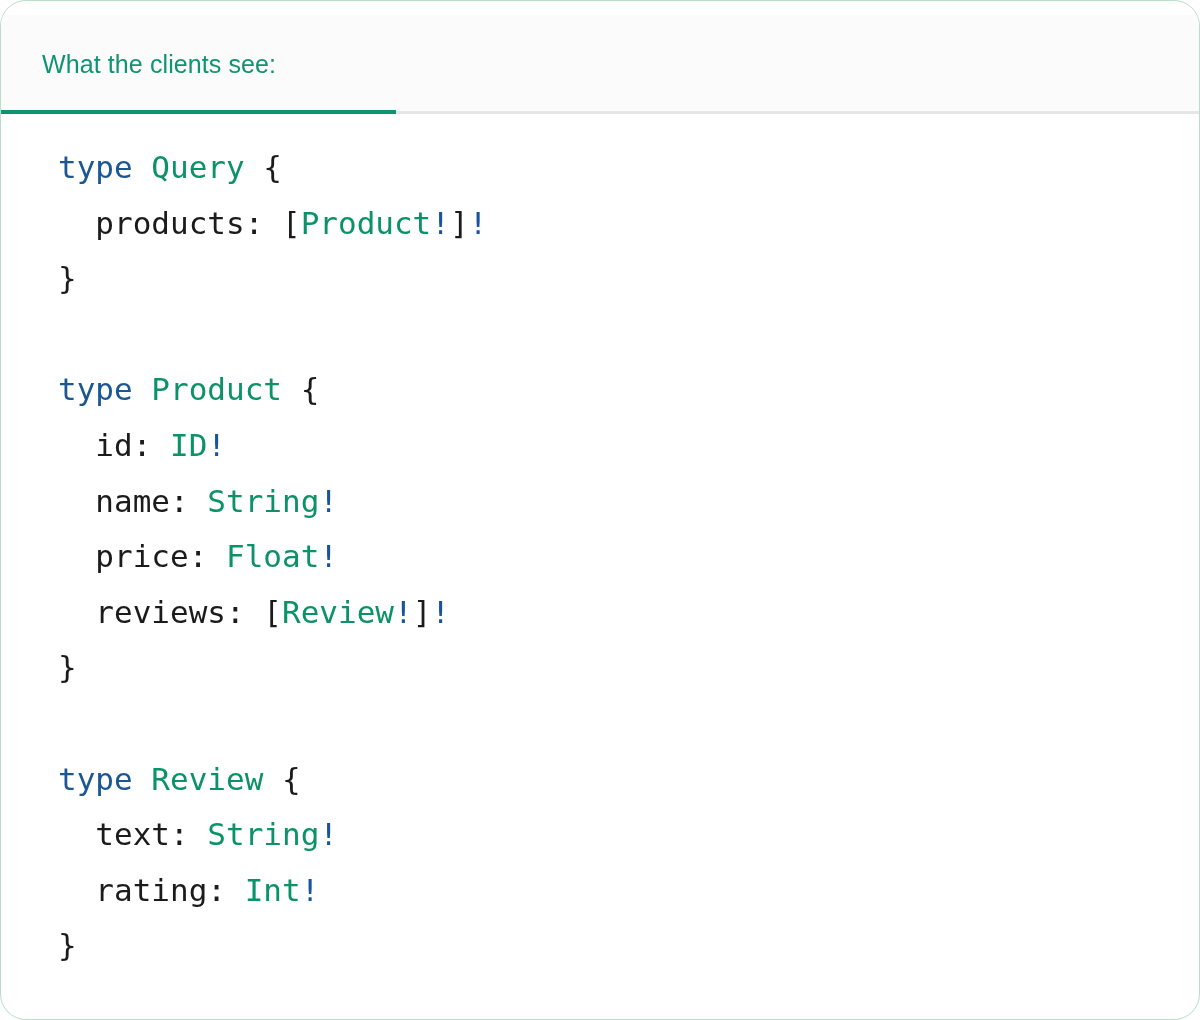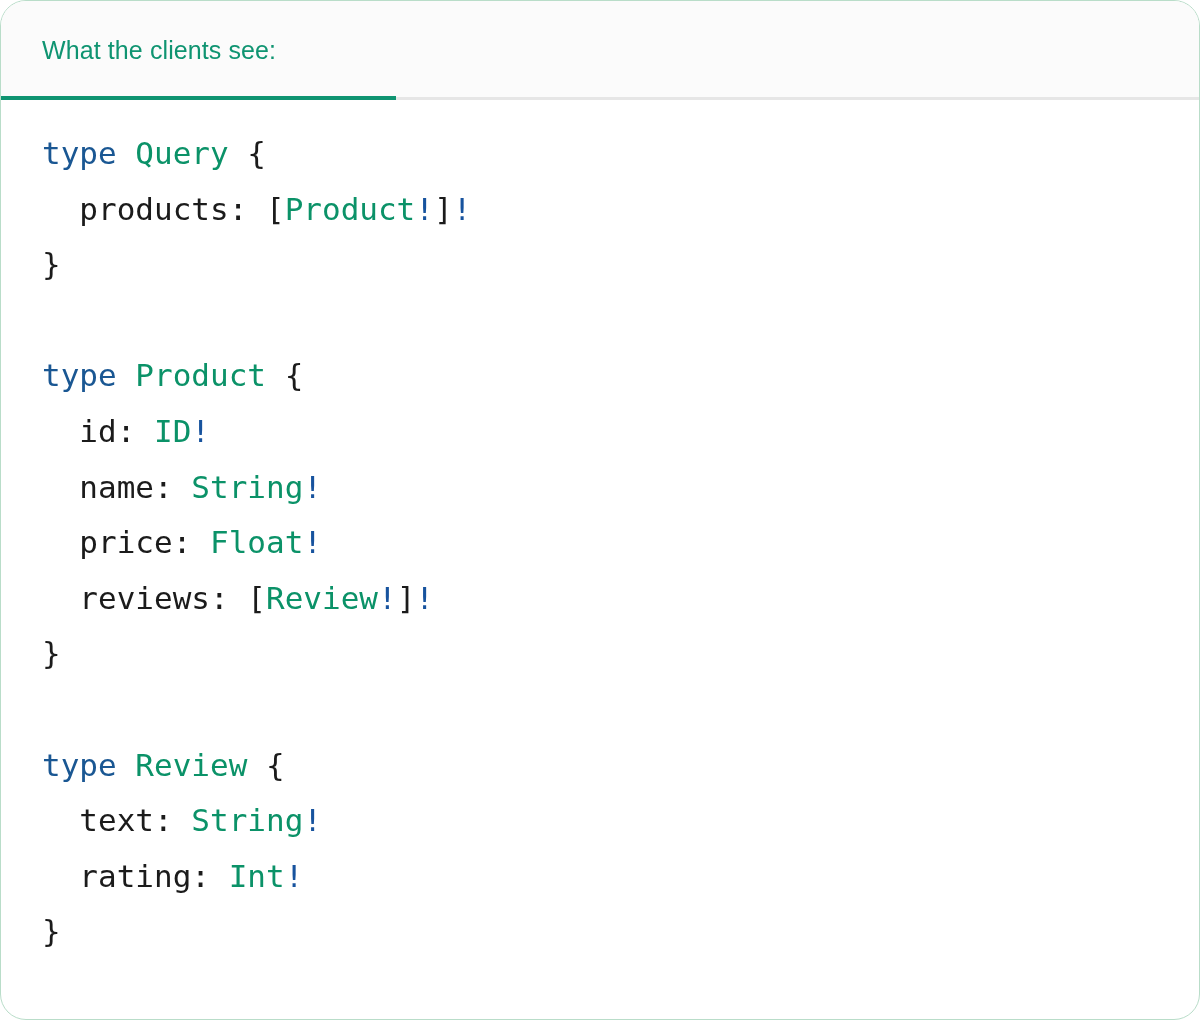--- a/index.html
+++ b/index.html
@@ -26,20 +26,21 @@
   }
 
   
   .tabbar {
     position: relative;
     height: 99px;
     background: #fbfbfb;
     box-sizing: border-box;
     display: flex;
     align-items: center;
+    margin-top: 14px;
   }
   .tabbar::after {
     
     content: "";
     position: absolute;
     left: 0;
     right: 0;
     bottom: 0;
     height: 3px;
     background: #e6e6e6;
@@ -69,21 +70,21 @@
     left: 0;
     bottom: 0;
     width: 395px;
     height: 4px;
     background: #0f9471;
     z-index: 3;
   }
 
   
   .code-area {
-    padding: 26px 0 0 0;
+    padding: 26px 0 0 16px;
     background: #ffffff;
   }
   pre.code {
     margin: 0;
     padding: 0 0 0 41px;
     font-family: "DejaVu Sans Mono", "Liberation Mono", monospace;
     font-size: 31px;
     line-height: 55.6px;
     color: #1b1b1b;
     white-space: pre;

